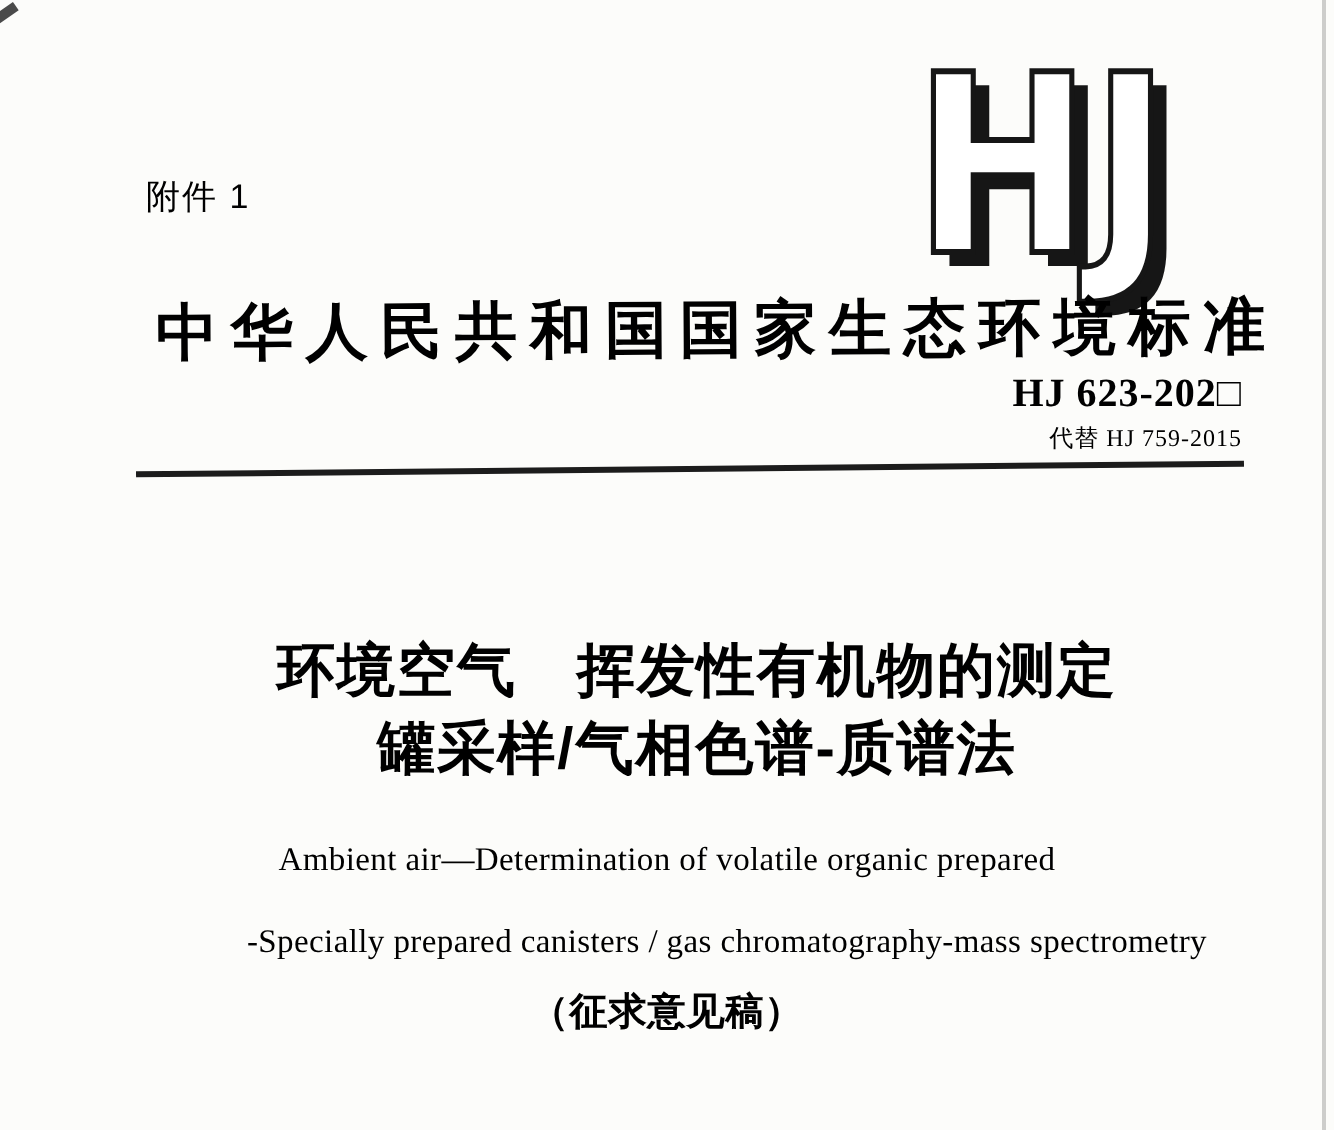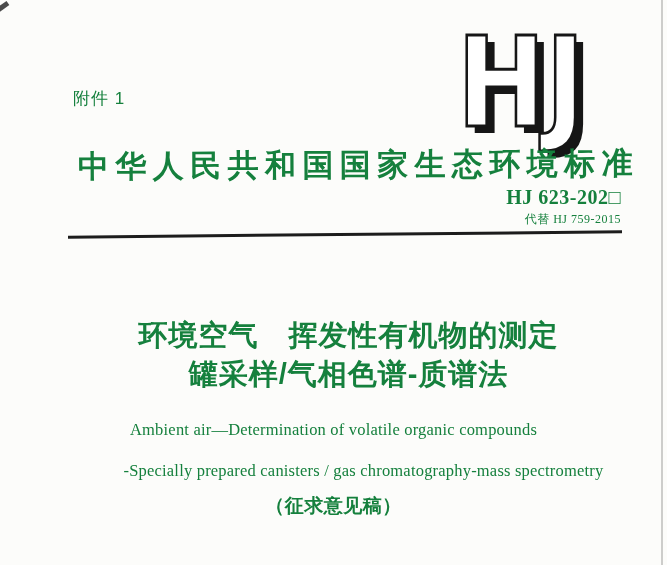--- a/index.html
+++ b/index.html
@@ -7,21 +7,21 @@
     padding: 0;
     background: #fbfbfa;
   }
   .page {
     position: relative;
     width: 667px;
     height: 565px;
     background: #fcfcfa;
     overflow: hidden;
     font-family: "Liberation Serif", "DejaVu Serif", serif;
-    color: #15803d;
+    color: #000000;
   }
   
   .corner-speck {
     position: absolute;
     left: -3px;
     top: 4px;
     width: 12px;
     height: 5px;
     background: #4a4a4a;
     transform: rotate(-35deg);
@@ -159,18 +159,18 @@
   <div class="numblock">
     <div class="std-number">HJ 623-202□</div>
     <div class="replaces">代替 HJ 759-2015</div>
   </div>
 
   <div class="rule"></div>
 
   <div class="title-cn line1">环境空气　挥发性有机物的测定</div>
   <div class="title-cn line2">罐采样/气相色谱-质谱法</div>
 
-  <div class="title-en line1">Ambient air—Determination of volatile organic compounds</div>
+  <div class="title-en line1">Ambient air—Determination of volatile organic prepared</div>
   <div class="title-en line2">-Specially prepared canisters / gas chromatography-mass spectrometry</div>
 
   <div class="draft">（征求意见稿）</div>
 
 </div>
 
 </body></html>

